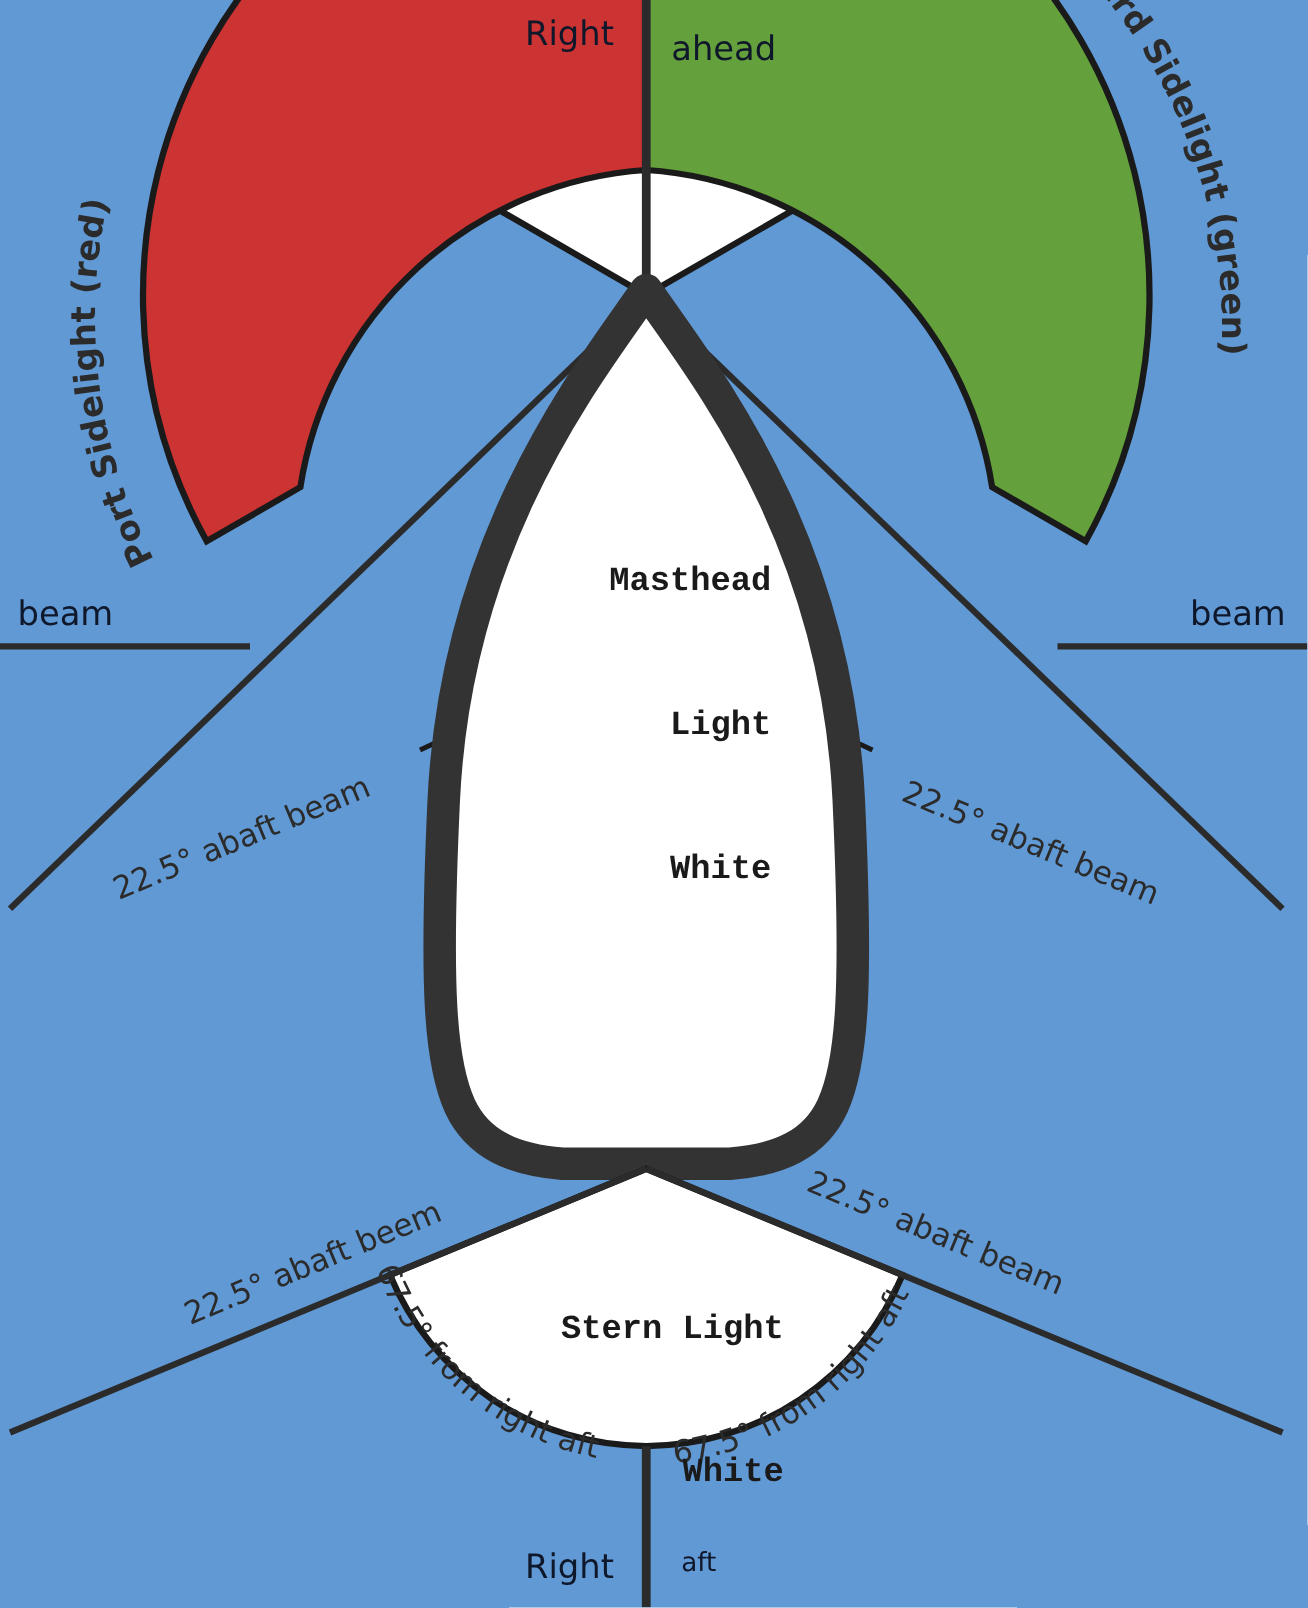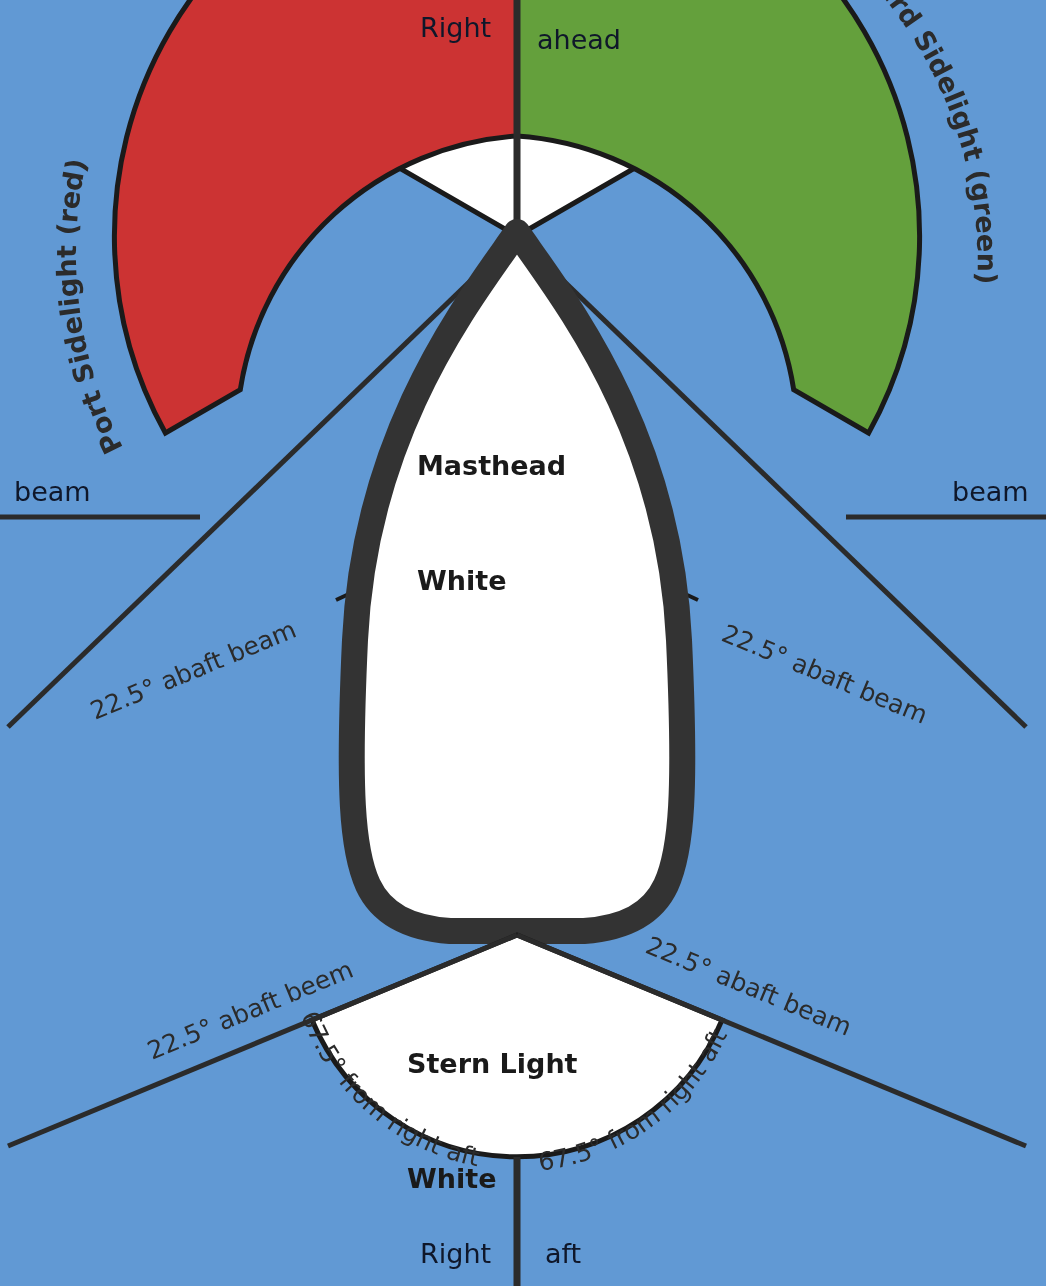--- a/index.html
+++ b/index.html
@@ -28,21 +28,22 @@
     white-space: pre;
     color: #0f172a;
     font-family: "DejaVu Sans", sans-serif;
     line-height: 1.0;
   }
   .bold-lbl {
     font-weight: bold;
     color: #1a1a1a;
   }
   .center-block {
-    text-align: left;
+    text-align: right;
+    font-family: Liberation Mono, monospace;
   }
 </style>
 </head>
 <body>
 
 <div id="stage">
 
   <svg width="1046" height="1286" viewBox="0 0 1046 1286">
     <defs>
 
@@ -143,24 +144,25 @@
   </svg>
 
   <div class="txt" style="left:420px; top:14px; font-size:27px;">Right</div>
   <div class="txt" style="left:537px; top:26px; font-size:27px;">ahead</div>
 
   <div class="txt" style="left:14px; top:478px; font-size:27px;">beam</div>
   <div class="txt" style="left:952px; top:478px; font-size:27px;">beam</div>
 
   <div class="txt center-block bold-lbl" style="left:417px; top:370px; width:200px; font-size:27px; line-height:1.42;">
     <div>Masthead</div>
+    <div>Light</div>
     <div>White</div>
   </div>
 
   <div class="txt center-block bold-lbl" style="left:407px; top:968px; width:220px; font-size:27px; line-height:1.42;">
     <div>Stern Light</div>
     <div>White</div>
   </div>
 
   <div class="txt" style="left:420px; top:1240px; font-size:27px;">Right</div>
-  <div class="txt" style="left:545px; top:1240px; font-size:27px;">aft</div>
+  <div class="txt" style="left:545px; top:1240px; font-size:21px;">aft</div>
 
 </div>
 
 </body></html>

